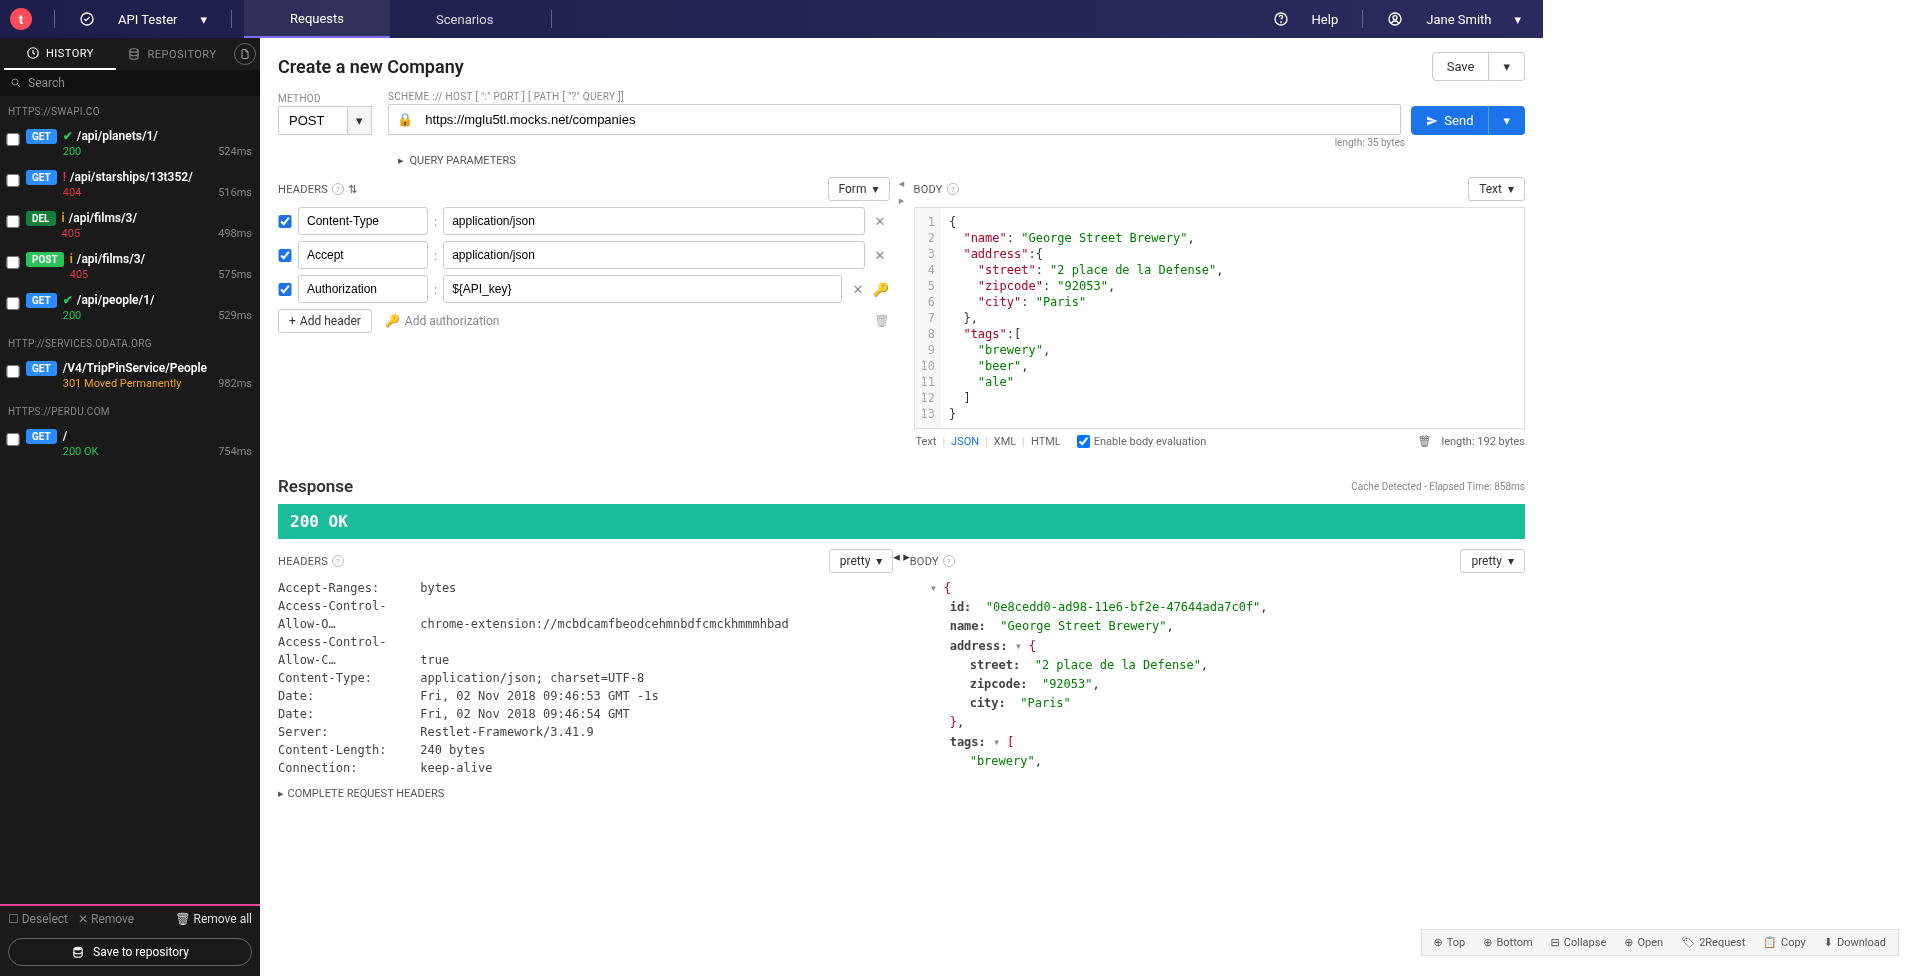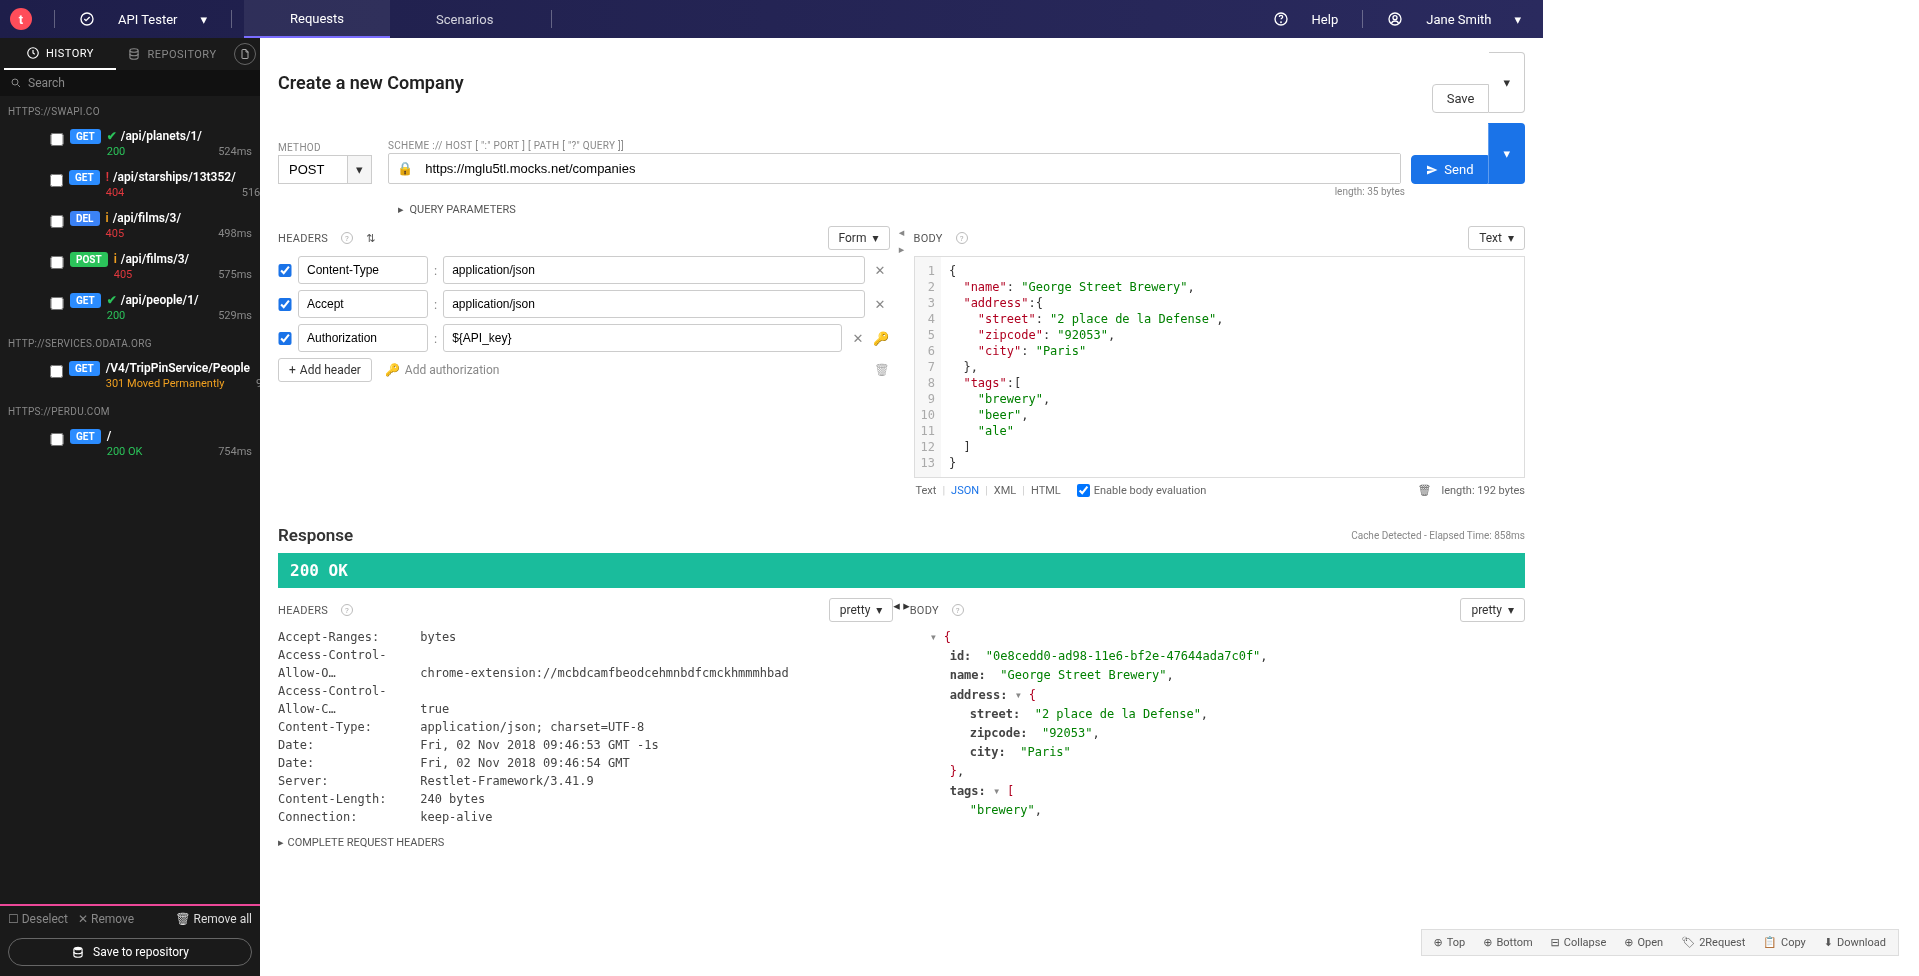--- a/index.html
+++ b/index.html
@@ -23,25 +23,25 @@
 
 .sidebar { width: 260px; background: #1a1a1a; color: #ccc; display: flex; flex-direction: column; }
 .sidebar .tabs { display: flex; height: 32px; align-items: center; padding: 0 4px; }
 .sidebar .stab { flex: 1; display: flex; align-items: center; justify-content: center; gap: 6px; font-size: 11px; letter-spacing: 0.5px; color: #888; cursor: pointer; height: 32px; }
 .sidebar .stab.active { color: #fff; border-bottom: 2px solid #fff; }
 .sidebar .stab svg { width: 14px; height: 14px; }
 .sidebar .round-btn { width: 22px; height: 22px; border: 1px solid #666; border-radius: 50%; display: flex; align-items: center; justify-content: center; cursor: pointer; color: #aaa; margin-left: 6px; }
 .sidebar .search { display: flex; align-items: center; gap: 6px; padding: 6px 10px; background: #111; color: #888; font-size: 12px; }
 .sidebar .list { flex: 1; overflow-y: auto; }
 .sidebar .group-title { padding: 10px 8px 6px; font-size: 10px; color: #888; letter-spacing: 0.3px; }
-.sidebar .row { display: flex; align-items: flex-start; padding: 6px 8px 6px 6px; gap: 6px; font-size: 12px; margin-left: 44px; }
+.sidebar .row { display: flex; align-items: flex-start; padding: 6px 8px 6px 6px; gap: 6px; font-size: 12px; }
 .sidebar .row .cb { margin-top: 4px; width: 14px; accent-color: #555; }
 .sidebar .row .badge { display: inline-block; padding: 2px 6px; border-radius: 3px; font-size: 10px; font-weight: bold; color: #fff; }
 .sidebar .row .badge.get { background: #2b8cff; }
-.sidebar .row .badge.del { background: #3b82f6; }
+.sidebar .row .badge.del { background: #15803d; }
 .sidebar .row .badge.post { background: #2bc35a; }
 .sidebar .row .body { flex: 1; display: flex; flex-direction: column; gap: 2px; }
 .sidebar .row .path { color: #fff; font-weight: 600; display: flex; align-items: center; gap: 4px; }
 .sidebar .row .status { font-size: 11px; }
 .sidebar .row .status.ok { color: #2bc35a; }
 .sidebar .row .status.err { color: #e0383e; }
 .sidebar .row .status.warn { color: #f0a020; }
 .sidebar .row .time { color: #888; font-size: 11px; align-self: flex-end; margin-top: auto; }
 .sidebar .bottom { border-top: 2px solid #ec4899; }
 .sidebar .bottom .row-btns { display: flex; padding: 6px 8px; gap: 10px; font-size: 12px; color: #888; }
@@ -49,41 +49,41 @@
 
 
 .content { flex: 1; display: flex; flex-direction: column; overflow-y: auto; background: #fff; }
 .panel { padding: 14px 18px; }
 .req-header { display: flex; align-items: center; justify-content: space-between; }
 .req-title { font-size: 18px; font-weight: 600; color: #222; }
 .btn-group { display: flex; }
 .btn { border: 1px solid #ccc; background: #fff; padding: 6px 14px; font-size: 13px; cursor: pointer; display: flex; align-items: center; gap: 6px; }
 .btn.primary { background: #1a73e8; color: #fff; border-color: #1a73e8; }
 .btn-group .btn { border-radius: 0; }
-.btn-group .btn:first-child { border-radius: 4px 0 0 4px; margin-top: 32px; }
+.btn-group .btn:first-child { border-radius: 4px 0 0 4px; }
 .btn-group .btn:last-child { border-radius: 0 4px 4px 0; border-left: none; }
 .btn-group.primary .btn:last-child { border-left: 1px solid rgba(255,255,255,0.3); }
 .req-inputs { display: flex; gap: 10px; margin-top: 10px; align-items: flex-end; }
 .field-col { display: flex; flex-direction: column; gap: 2px; }
 .field-label { font-size: 10px; color: #888; letter-spacing: 0.3px; }
 .select-wrap { display: flex; }
 .select-wrap select, .select-wrap input, .url-input input { border: 1px solid #ccc; padding: 6px 10px; font-size: 13px; background: #fff; }
 .select-wrap .caret-btn { border: 1px solid #ccc; border-left: none; padding: 0 8px; display: flex; align-items: center; background: #f5f5f5; cursor: pointer; }
 .url-wrap { flex: 1; display: flex; flex-direction: column; gap: 2px; }
 .url-input { display: flex; border: 1px solid #ccc; border-radius: 2px; align-items: center; }
 .url-input .lock { padding: 0 8px; color: #666; }
 .url-input input { flex: 1; border: none; outline: none; padding: 7px 4px; }
 .url-meta { text-align: right; font-size: 10px; color: #888; margin-top: 2px; }
 .query-params { font-size: 11px; color: #555; display: flex; align-items: center; gap: 6px; margin-top: 6px; margin-left: 120px; cursor: pointer; }
 .splitview { display: flex; gap: 0; margin-top: 6px; }
 .splitview .col { flex: 1; padding: 4px 0; }
 .splitview .divider { width: 24px; display: flex; flex-direction: column; align-items: center; gap: 4px; padding-top: 4px; color: #888; }
 .splitview .divider .arr { cursor: pointer; font-size: 11px; }
 .sec-head { display: flex; align-items: center; justify-content: space-between; margin-bottom: 6px; }
-.sec-head .label { font-size: 11px; color: #555; letter-spacing: 0.3px; display: flex; align-items: center; gap: 13px; justify-content: flex-end; }
+.sec-head .label { font-size: 11px; color: #555; letter-spacing: 0.3px; display: flex; align-items: center; gap: 4px; justify-content: flex-end; }
 .sec-head .help { width: 12px; height: 12px; border: 1px solid #bbb; border-radius: 50%; font-size: 8px; display: flex; align-items: center; justify-content: center; color: #aaa; }
 .dropdown-sm { border: 1px solid #ccc; padding: 4px 10px; font-size: 12px; background: #fff; cursor: pointer; display: flex; align-items: center; gap: 6px; border-radius: 3px; }
 .hdr-row { display: flex; align-items: center; gap: 6px; margin-bottom: 6px; }
 .hdr-row input[type=checkbox] { width: 14px; accent-color: #1a73e8; }
 .hdr-row input[type=text] { border: 1px solid #ccc; padding: 6px 8px; font-size: 12px; border-radius: 3px; }
 .hdr-row .k { width: 130px; }
 .hdr-row .colon { color: #888; }
 .hdr-row .v { flex: 1; }
 .hdr-row .del { color: #888; cursor: pointer; padding: 0 4px; }
 .hdr-actions { display: flex; align-items: center; gap: 14px; margin-top: 6px; font-size: 12px; }

